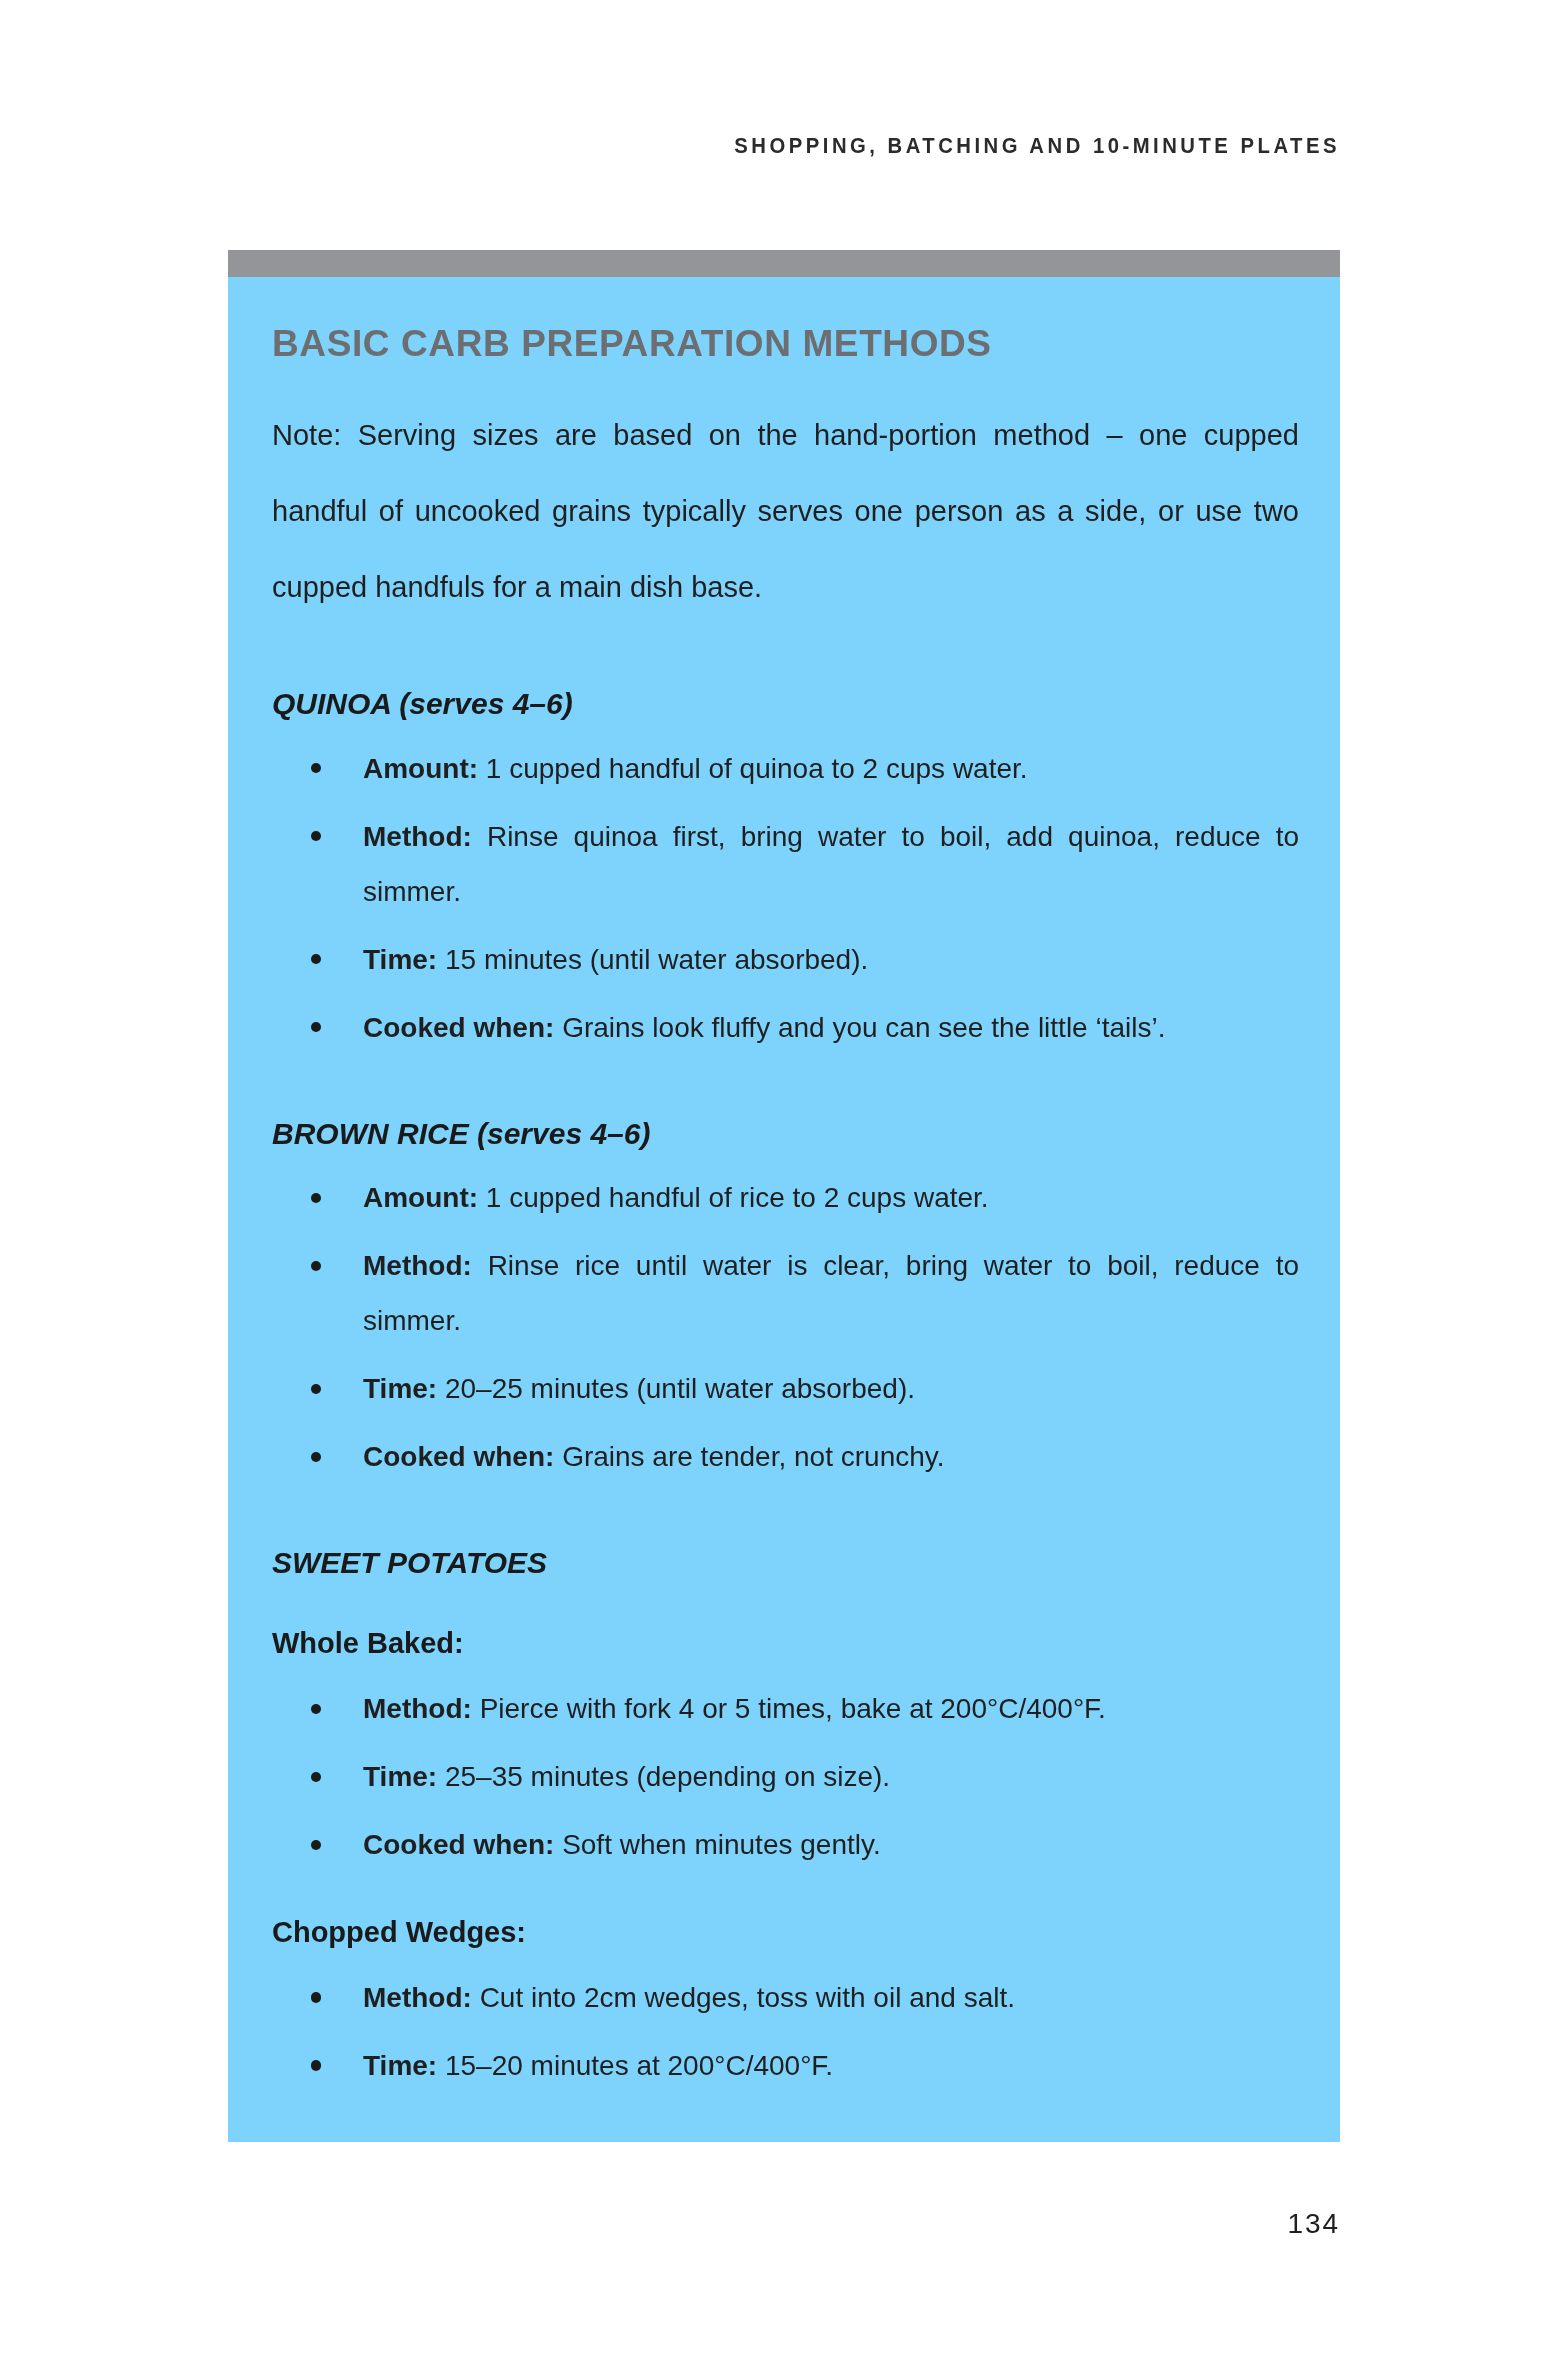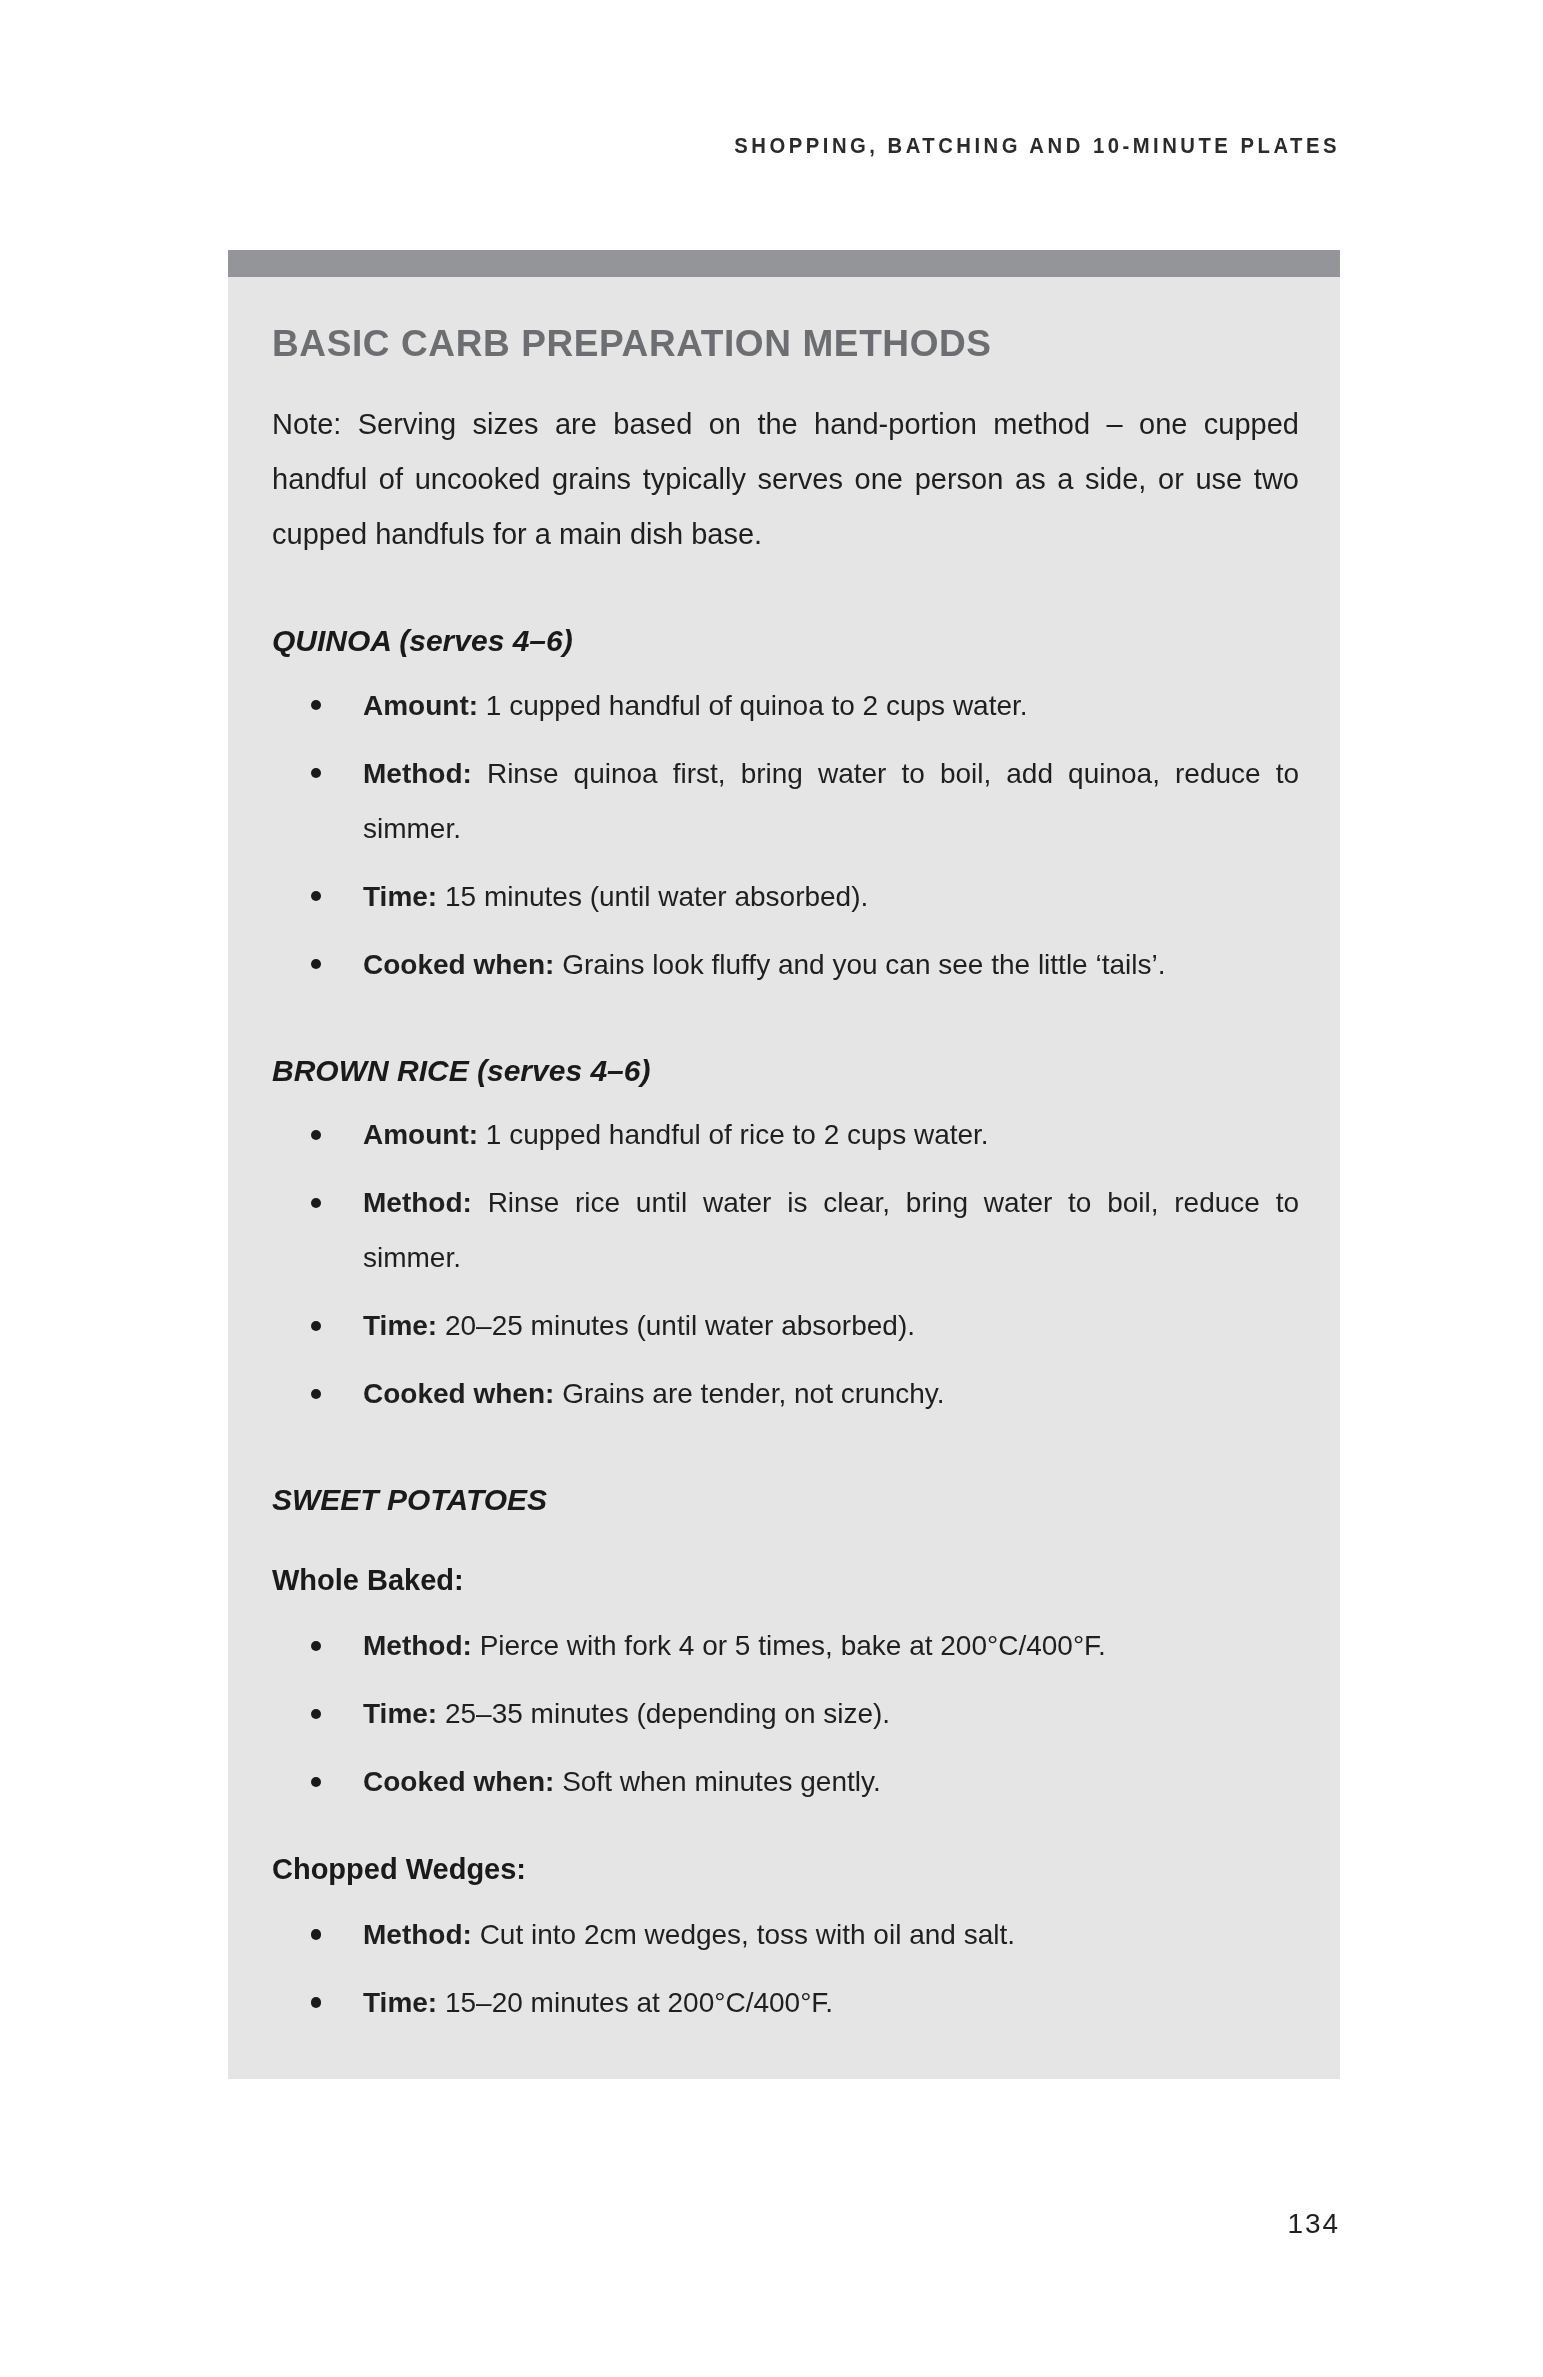--- a/index.html
+++ b/index.html
@@ -36,37 +36,37 @@
     position: absolute;
     left: 228px;
     top: 250px;
     width: 1112px;
   }
   .panel-bar {
     height: 27px;
     background: #939598;
   }
   .panel-body {
-    background: #e5e5e5;
+    background: #7dd3fc;
     padding: 46px 41px 49px 44px;
   }
 
   .panel-title {
     margin: 0;
     font-size: 37px;
     line-height: 42px;
     font-weight: 700;
     letter-spacing: 0.6px;
     color: #6d6e71;
   }
 
   .note {
     margin: 32px 0 0 0;
     font-size: 29px;
-    line-height: 55px;
+    line-height: 76px;
     text-align: justify;
     color: #1f1f20;
   }
 
   .section { margin-top: 58px; }
   .section.sub-style { margin-top: 40px; }
 
   .section-heading {
     margin: 0;
     font-size: 30px;

